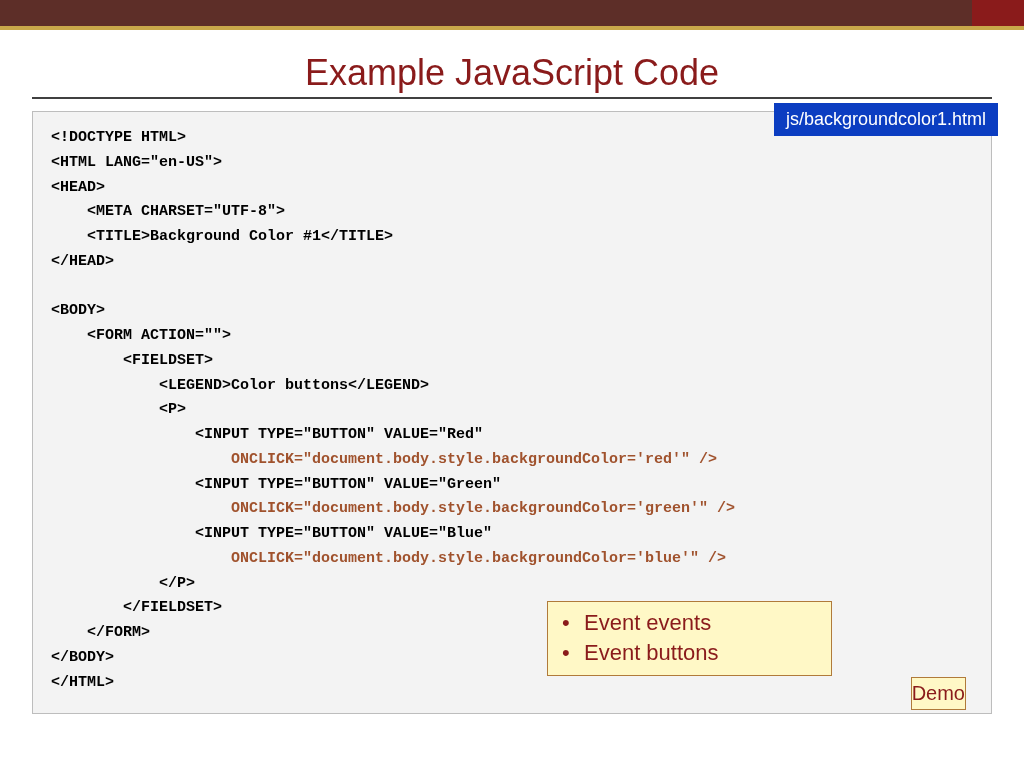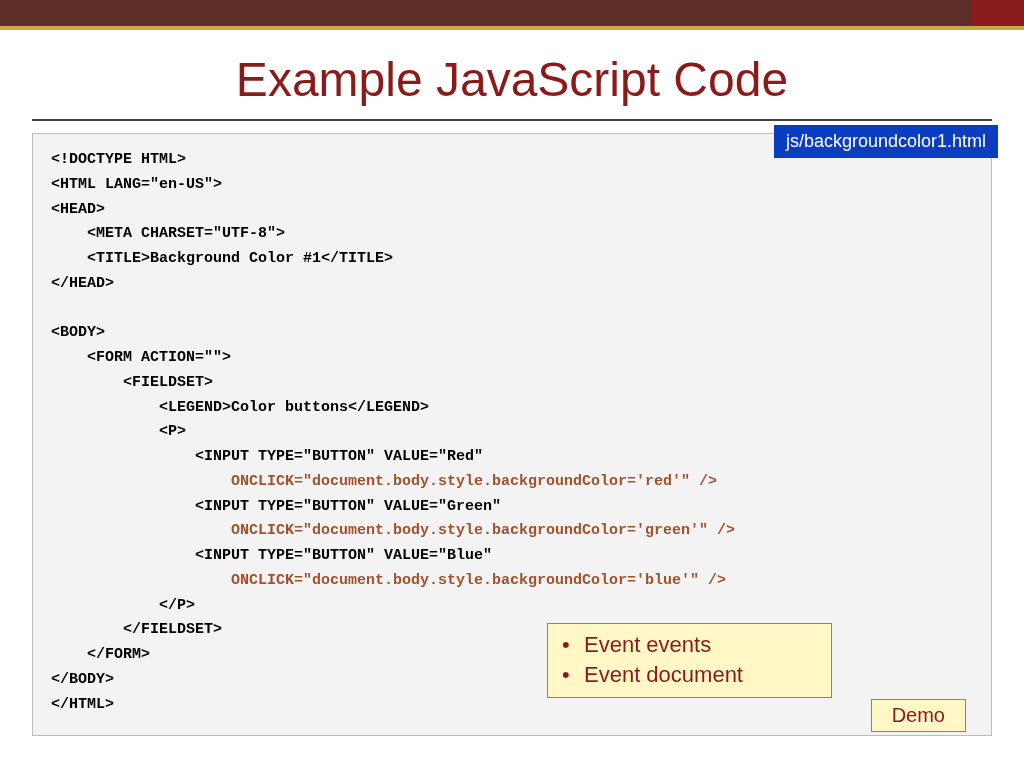--- a/index.html
+++ b/index.html
@@ -28,24 +28,24 @@
   .gold-strip {
     width: 100%;
     height: 4px;
     background: #c9a84a;
   }
   .content {
     padding: 22px 32px 0 32px;
   }
   .slide-title {
     text-align: center;
-    font-size: 48px;
+    font-size: 36px;
     font-weight: 400;
     color: #8a1b1b;
-    margin-bottom: 12px;
+    margin-bottom: 3px;
   }
   .title-rule {
     height: 2px;
     background: #404040;
     margin-bottom: 12px;
   }
   .code-wrap {
     position: relative;
     margin-bottom: 8px;
     border-radius: 15px;
@@ -88,21 +88,21 @@
   }
   .notes-box .row { display: flex; align-items: flex-start; }
   .notes-box .bullet { width: 22px; color: #8a1b1b; }
   .demo-btn {
     position: absolute;
     right: 26px;
     bottom: 4px;
     border: 1px solid #b07a3a;
     background: #fff8c6;
     color: #8a1b1b;
-    padding: 4px 20px;
+    padding: 4px 0;
     font-size: 20px;
     z-index: 3;
     cursor: pointer;
   }
 </style>
 </head>
 <body>
 
 <div class="top-bar">
   <div class="top-bar-right"></div>
@@ -140,19 +140,19 @@
 <span>&lt;/BODY&gt;</span>
 <span>&lt;/HTML&gt;</span></div>
 
     <div class="notes-box">
       <div class="row">
         <span class="bullet">•</span>
         <span>Event events</span>
       </div>
       <div class="row">
         <span class="bullet">•</span>
-        <span>Event document</span>
+        <span>Event buttons</span>
       </div>
     </div>
 
     <div class="demo-btn">Demo</div>
   </div>
 </div>
 
 </body></html>

